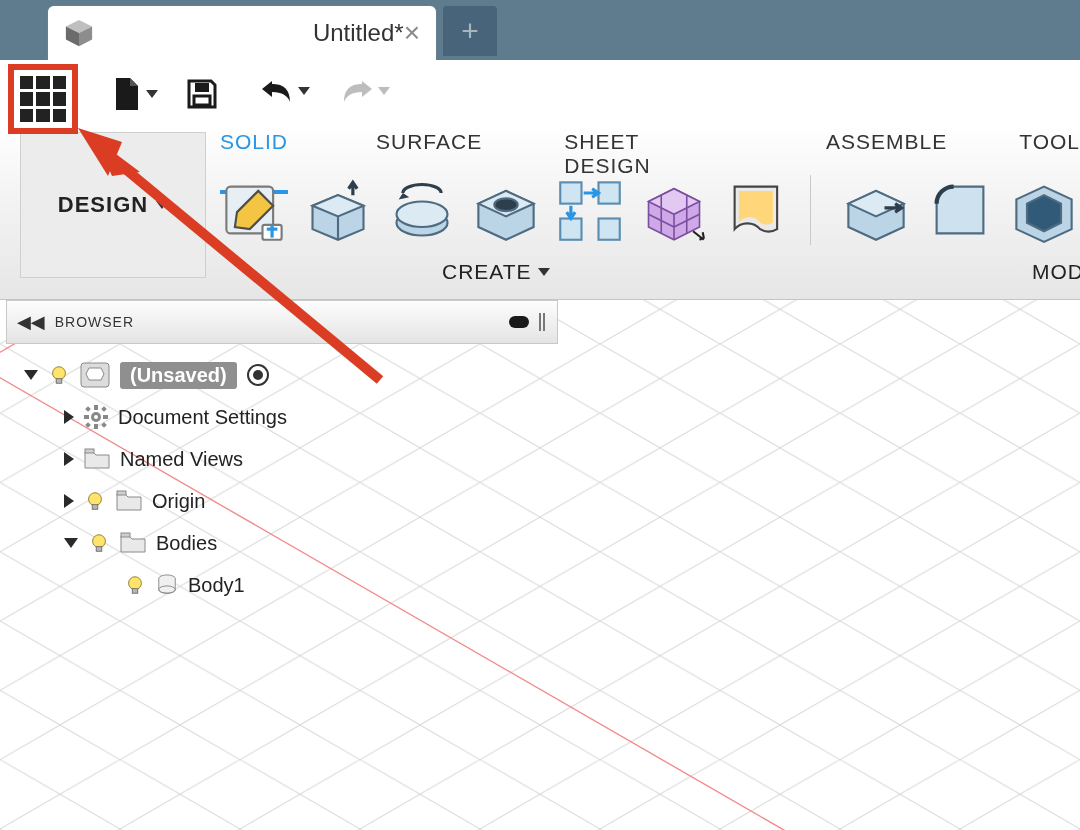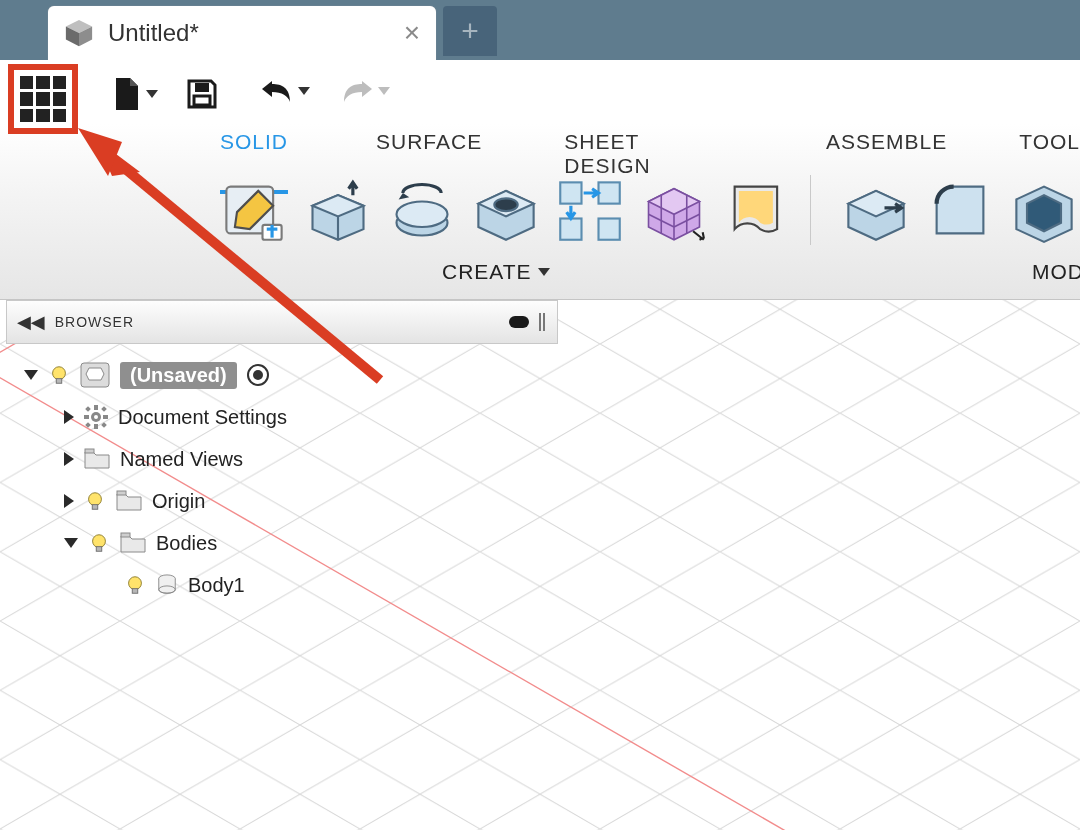--- a/index.html
+++ b/index.html
@@ -1,19 +1,19 @@
 <!DOCTYPE html>
 <html><head>
 <meta charset="utf-8">
 <style>
 * { box-sizing: border-box; margin: 0; padding: 0; font-family: -apple-system, "Helvetica Neue", Arial, sans-serif; }
 html, body { width: 1080px; height: 830px; overflow: hidden; background: #5f7c8e; }
 
 
-.tabs-bar { position: absolute; left: 0; top: 0; right: 0; height: 60px; background: #5f7c8e; }
+.tabs-bar { position: absolute; left: 0; top: 0; right: 0; height: 60px; background: #5f7c8e; text-align: right; }
 .tab {
   position: absolute; left: 48px; top: 6px; width: 388px; height: 54px;
   background: #fff; border-radius: 6px 6px 0 0; box-shadow: 0 0 1px #aaa;
   display: flex; align-items: center; padding: 0 16px;
 }
 .tab .cube-ico { width: 30px; height: 30px; margin-right: 14px; }
 .tab .title { font-size: 24px; color: #333; flex: 1; }
 .tab .close { font-size: 28px; color: #8a8a8a; cursor: pointer; }
 .newtab {
   position: absolute; left: 443px; top: 6px; width: 54px; height: 50px;
@@ -155,20 +155,24 @@
   <span class="caret-dn"></span>
 </div>
 <div class="qat-item" style="left:340px">
   <svg width="34" height="26" viewBox="0 0 34 26">
       <path d="M22 3 L32 11 L22 19 L22 14 C12 14 6 18 4 24 C4 10 12 6 22 6 Z" fill="#bdbdbd"></path>
     </svg>
   <span class="caret-dn" style="border-top-color:#bdbdbd"></span>
 </div>
 
 <div class="ribbon">
+  <div class="workspace-box">
+    <span>DESIGN</span>
+    <span class="caret-dn"></span>
+  </div>
 
   <div class="ribbon-tabs">
     <span class="ribbon-tab active">SOLID</span>
     <span class="ribbon-tab" style="margin-left:34px">SURFACE</span>
     <span class="ribbon-tab" style="margin-left:28px">SHEET DESIGN</span>
     <span class="ribbon-tab" style="margin-left:40px">ASSEMBLE</span>
     <span class="ribbon-tab" style="margin-left:18px">TOOL</span>
   </div>
 
   <div class="tool-row">

